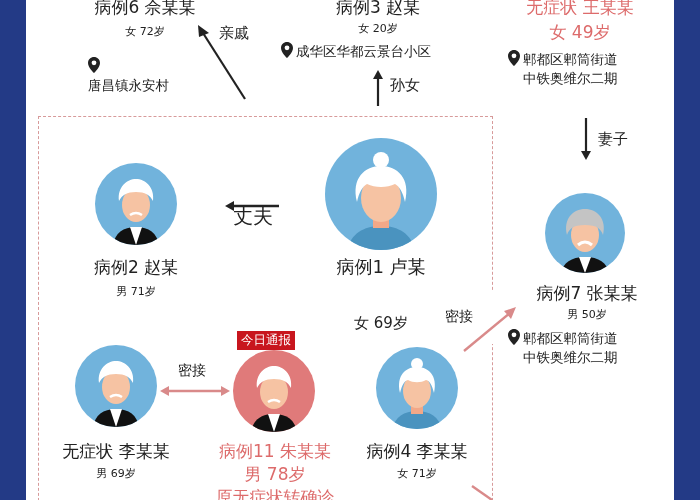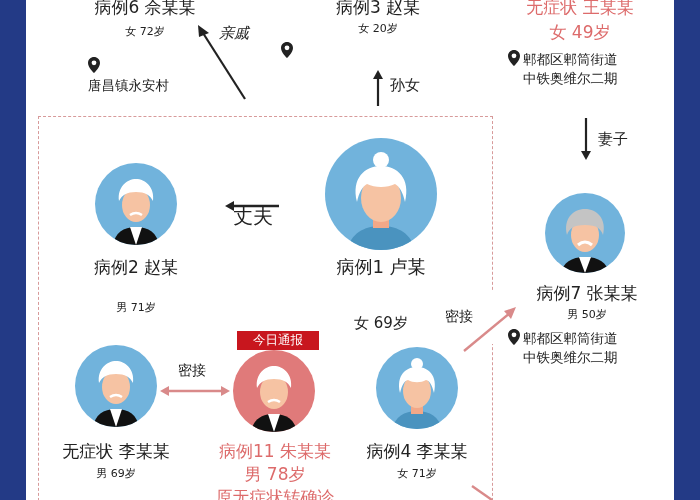--- a/index.html
+++ b/index.html
@@ -8,21 +8,21 @@
   .sidebar-left { position: absolute; left: 0; top: 0; width: 26px; height: 500px; background: #233a86; }
   .sidebar-right { position: absolute; right: 0; top: 0; width: 26px; height: 500px; background: #233a86; }
   .dashed-box { position: absolute; border: 1px dashed #d79a9a; }
   .abs { position: absolute; }
   .name { font-size: 17px; font-weight: 500; white-space: nowrap; text-align: center; }
   .sub { font-size: 11px; white-space: nowrap; text-align: center; }
   .red { color: #dd6b6b; }
   .loc { font-size: 13.5px; white-space: nowrap; display: flex; align-items: flex-start; gap: 3px; line-height: 19px; }
   .rel { font-size: 15px; white-space: nowrap; }
   .avatar { position: absolute; border-radius: 50%; overflow: hidden; }
-  .badge { position: absolute; background: #c8161e; color: #fff; font-size: 12.5px; padding: 1px 16px; white-space: nowrap; }
+  .badge { position: absolute; background: #c8161e; color: #fff; font-size: 12.5px; padding: 1px 4px; white-space: nowrap; }
   svg { display: block; }
 </style>
 </head>
 <body>
 
 <div class="sidebar-left"></div>
 <div class="sidebar-right"></div>
 
 <div class="dashed-box" style="left:38px; top:116px; width:455px; height:400px;"></div>
 <div class="abs" style="left:485px; top:290px; width:14px; height:54px; background:#fff;"></div>
@@ -34,30 +34,31 @@
       <svg width="12" height="16" viewBox="0 0 12 16">
         <path d="M6 0C2.7 0 0 2.6 0 5.9 0 10.3 6 16 6 16s6-5.7 6-10.1C12 2.6 9.3 0 6 0zm0 8.2a2.4 2.4 0 1 1 0-4.8 2.4 2.4 0 0 1 0 4.8z" fill="#222"></path>
       </svg>
     </span>
   <span>唐昌镇永安村</span>
 </div>
 <svg class="abs" style="left:195px; top:25px;" width="60" height="80">
     <line x1="50" y1="74" x2="8" y2="8" stroke="#222" stroke-width="2.2"></line>
     <polygon points="3,0 14,8 4,12" fill="#222"></polygon>
   </svg>
-<div class="abs rel" style="left:219px; top:24px;font-style:italic;">亲戚</div>
+<div class="abs rel" style="left:219px; top:24px;">亲戚</div>
 
 <div class="abs name" style="left:318px; top:-4px; width:120px;">病例3 赵某</div>
 <div class="abs sub" style="left:318px; top:21px; width:120px;">女 20岁</div>
 <div class="abs loc" style="left:281px; top:42px;">
   <span>
       <svg width="12" height="16" viewBox="0 0 12 16">
         <path d="M6 0C2.7 0 0 2.6 0 5.9 0 10.3 6 16 6 16s6-5.7 6-10.1C12 2.6 9.3 0 6 0zm0 8.2a2.4 2.4 0 1 1 0-4.8 2.4 2.4 0 0 1 0 4.8z" fill="#222"></path>
       </svg>
     </span>
+  <span>成华区华都云景台小区</span>
 </div>
 <svg class="abs" style="left:372px; top:70px;" width="12" height="36">
     <line x1="6" y1="36" x2="6" y2="8" stroke="#222" stroke-width="2.2"></line>
     <polygon points="1,9 6,0 11,9" fill="#222"></polygon>
   </svg>
 <div class="abs rel" style="left:390px; top:76px;">孙女</div>
 
 <div class="abs name red" style="left:510px; top:-4px; width:140px;">无症状 王某某</div>
 <div class="abs name red" style="left:510px; top:21px; width:140px;">女 49岁</div>
 <div class="abs loc" style="left:508px; top:50px;">
@@ -80,21 +81,21 @@
 <div class="avatar" style="left:95px; top:163px; width:82px; height:82px; background:#71b3dc;">
   <svg width="82" height="82" viewBox="0 0 82 82">
       <path d="M18 82c2-12 10-18 23-18s21 6 23 18z" fill="#111"></path>
       <path d="M35 64h12l-6 18z" fill="#fff"></path>
       <ellipse cx="41" cy="42" rx="14" ry="17" fill="#f6c3a3"></ellipse>
       <path d="M24 38c-2-14 8-22 17-22s19 8 17 22c-3-6-8-9-17-9s-14 3-17 9z" fill="#fff"></path>
       <path d="M35 52q6-4 12 0" stroke="#fff" stroke-width="2.5" fill="none"></path>
     </svg>
 </div>
 <div class="abs name" style="left:76px; top:256px; width:120px;">病例2 赵某</div>
-<div class="abs sub" style="left:76px; top:300px; width:120px;">男 71岁</div>
+<div class="abs sub" style="left:76px; top:284px; width:120px;">男 71岁</div>
 
 <div class="abs rel" style="left:233px; top:175px; font-size:20px;margin-top:28px;">丈夫</div>
 <svg class="abs" style="left:225px; top:201px;" width="56" height="10">
     <line x1="8" y1="5" x2="54" y2="5" stroke="#222" stroke-width="2.4"></line>
     <polygon points="0,5 9,0 9,10" fill="#222"></polygon>
   </svg>
 
 <div class="avatar" style="left:325px; top:138px; width:112px; height:112px; background:#71b3dc;">
   <svg width="112" height="112" viewBox="0 0 112 112">
       <path d="M22 112c4-16 16-24 34-24s30 8 34 24z" fill="#4a93bf"></path>

